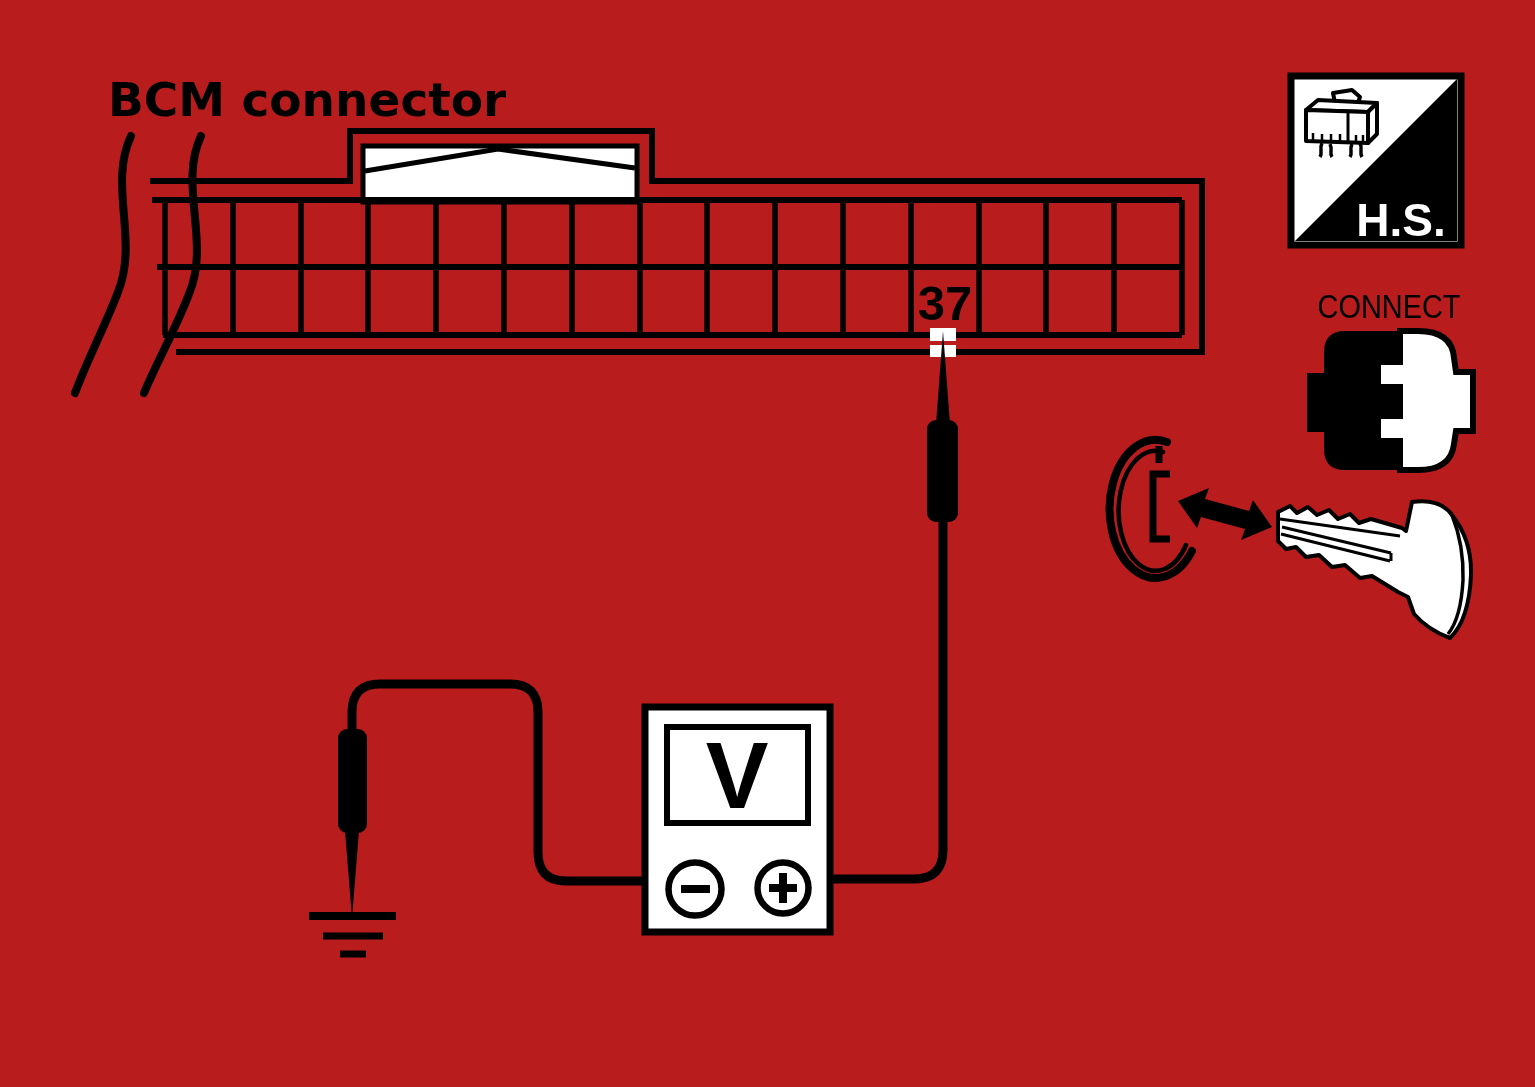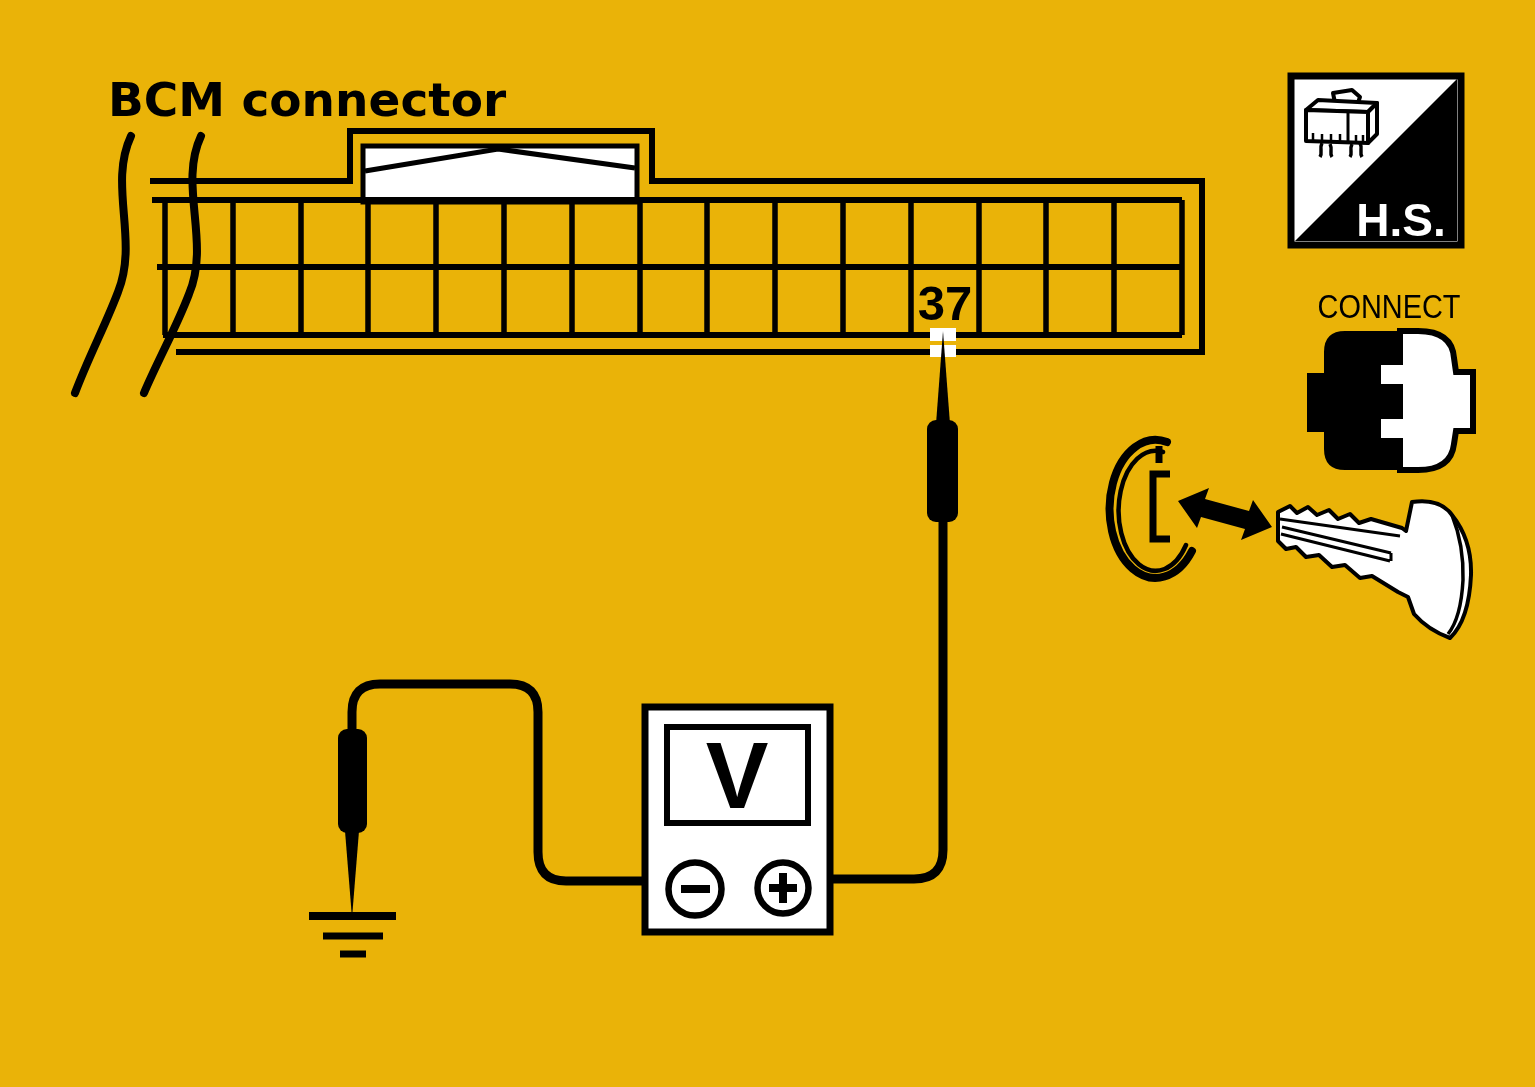--- a/index.html
+++ b/index.html
@@ -1,20 +1,20 @@
 <!DOCTYPE html>
 <html><head>
 <meta charset="utf-8">
 <style>
   html, body { margin: 0; padding: 0; background: #ffffff; }
   .stage {
     position: relative;
     width: 1535px;
     height: 1087px;
-    background: #eab308;
+    background: #b91c1c;
     overflow: hidden;
     font-family: "Liberation Sans", sans-serif;
   }
   svg { display: block; }
   .title-text {
     font-family: "DejaVu Sans", "Liberation Sans", sans-serif;
     font-weight: bold;
     font-size: 47px;
     fill: #000;
   }

